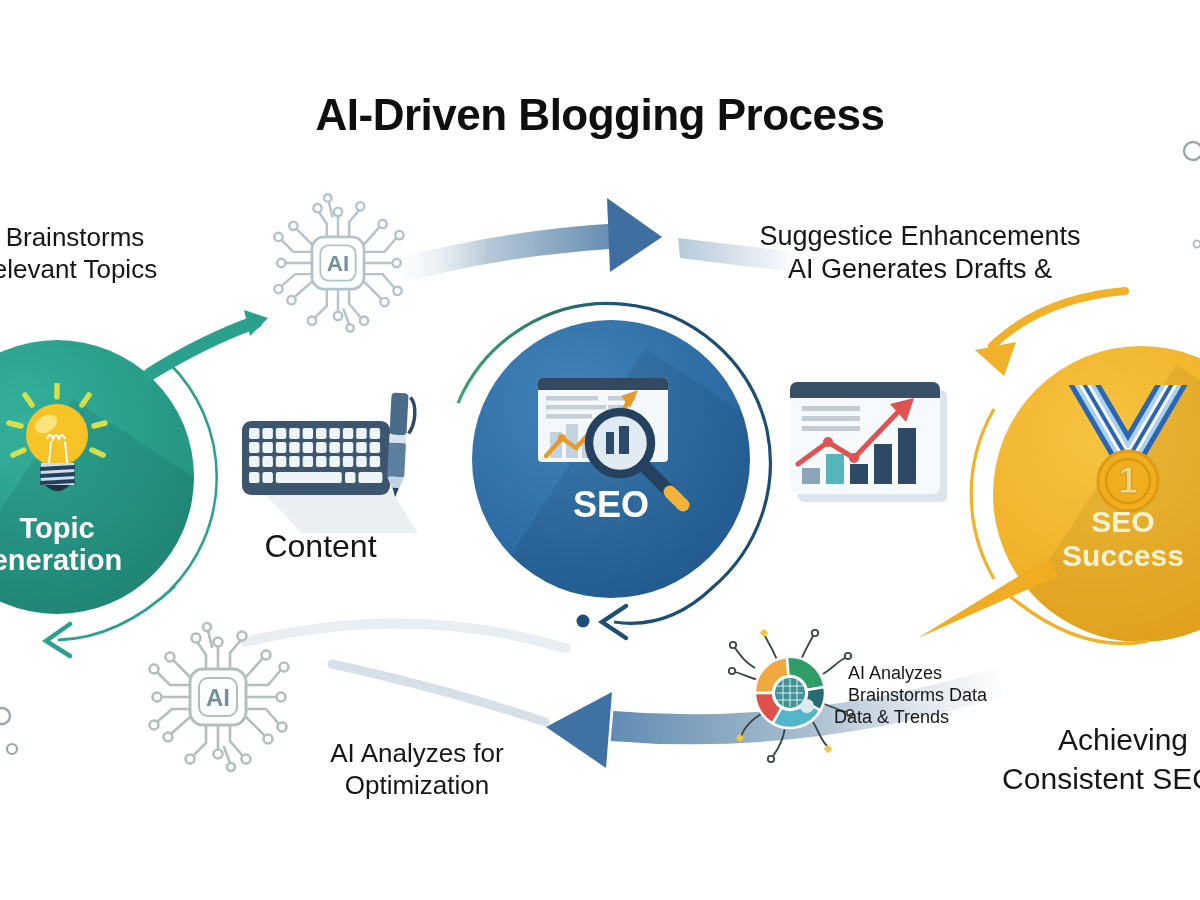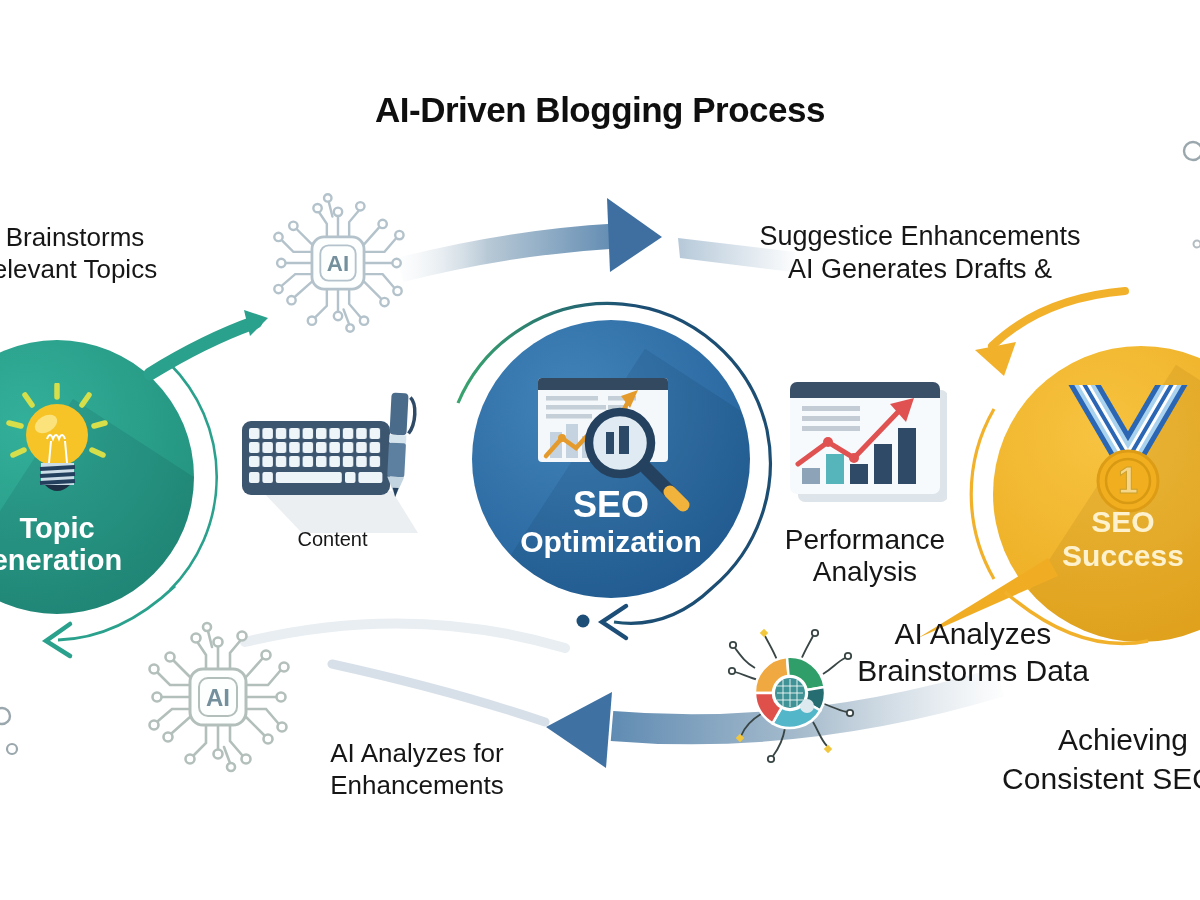--- a/index.html
+++ b/index.html
@@ -1,19 +1,19 @@
 <!DOCTYPE html>
 <html style="--teal: #2aa18c; --blue: #2a6ba3; --gold: #f2b12b; --navy: #1d4e78; --arrowblue: #447aa9; --red: #e05252; --textdark: #141414;"><head>
 <meta charset="utf-8">
 <style>
   html,body{margin:0;padding:0;background:#fff;}
   #canvas{position:relative;width:1200px;height:900px;background:#ffffff;overflow:hidden;
           font-family:"Liberation Sans", sans-serif;color:#141414;}
   .abs{position:absolute;}
-  .title{top:90px;left:0;width:1200px;text-align:center;font-size:35px;font-weight:700;
+  .title{top:90px;left:0;width:1200px;text-align:center;font-size:44px;font-weight:700;
          letter-spacing:-0.5px;color:#0f0f0f;}
   .ann{color:#161616;font-weight:500;font-size:26px;line-height:1.22;text-align:center;}
   .node-label{color:#fff;font-weight:600;text-align:center;line-height:1.12;}
   .circle{border-radius:50%;overflow:hidden;}
   .circle .shade{position:absolute;width:320px;height:320px;background:rgba(8,30,52,0.10);
                  transform:rotate(33deg);}
   .c-topic{left:-80px;top:340px;width:274px;height:274px;
            background:radial-gradient(circle at 38% 30%, #33b09a, #1e8a76);}
   .c-seo{left:472px;top:320px;width:278px;height:278px;
          background:radial-gradient(circle at 36% 30%, #4284ba, #1d5a93);}
@@ -318,48 +318,44 @@
     <div>elevant Topics</div>
   </div>
 
   <div class="abs ann" style="left:740px;top:220px;width:360px;font-size:27px;z-index:5">
     <div>Suggestice Enhancements</div>
     <div>AI Generates Drafts &amp;</div>
   </div>
 
   <div class="abs ann" style="left:302px;top:738px;width:230px;z-index:5">
     <div>AI Analyzes for</div>
-    <div>Enhancements</div>
-  </div>
-
-  <div class="abs ann" style="left:848px;top:616px;width:250px;font-size:30px;text-align:center;z-index:5">
+    <div>Optimization</div>
+  </div>
+
+  <div class="abs ann" style="left:848px;top:663px;width:250px;font-size:18px;text-align:left;z-index:5">
     <div>AI Analyzes</div>
     <div>Brainstorms Data</div>
+    <div style="text-indent:-14px">Data &amp; Trends</div>
   </div>
 
   <div class="abs ann" style="left:958px;top:720px;width:330px;font-size:30px;line-height:1.3;z-index:5">
     <div>Achieving</div>
     <div>Consistent SEO S</div>
   </div>
 
-  <div class="abs ann" style="left:240px;top:527px;width:185px;font-size:20px;z-index:5">Content</div>
-
-  <div class="abs ann" style="left:770px;top:524px;width:190px;font-size:28px;line-height:1.15;z-index:5">
-    <div>Performance</div>
-    <div>Analysis</div>
-  </div>
+  <div class="abs ann" style="left:228px;top:527px;width:185px;font-size:32px;z-index:5">Content</div>
+
 
   <div class="abs node-label" style="left:-80px;top:512px;width:274px;font-size:29px;z-index:5">
     <div>Topic</div>
     <div>eneration</div>
   </div>
 
   <div class="abs node-label" style="left:472px;top:485px;width:278px;z-index:5">
     <div style="font-size:36px">SEO</div>
-    <div style="font-size:30px">Optimization</div>
   </div>
 
   <div class="abs node-label" style="left:978px;top:505px;width:290px;font-size:30px;color:#fdf2cd;z-index:5">
     <div>SEO</div>
     <div>Success</div>
   </div>
 
 </div>
 
 </body></html>

